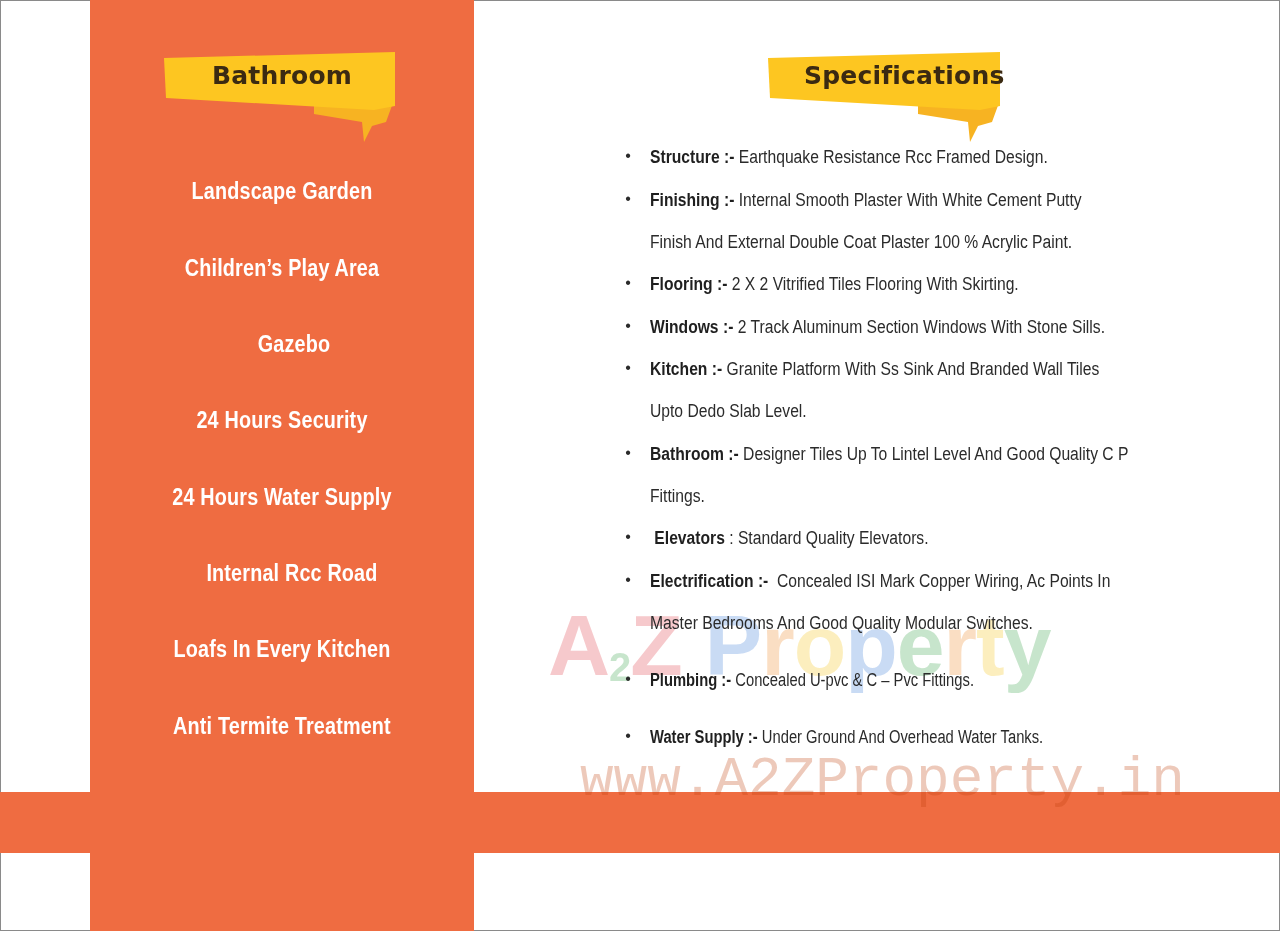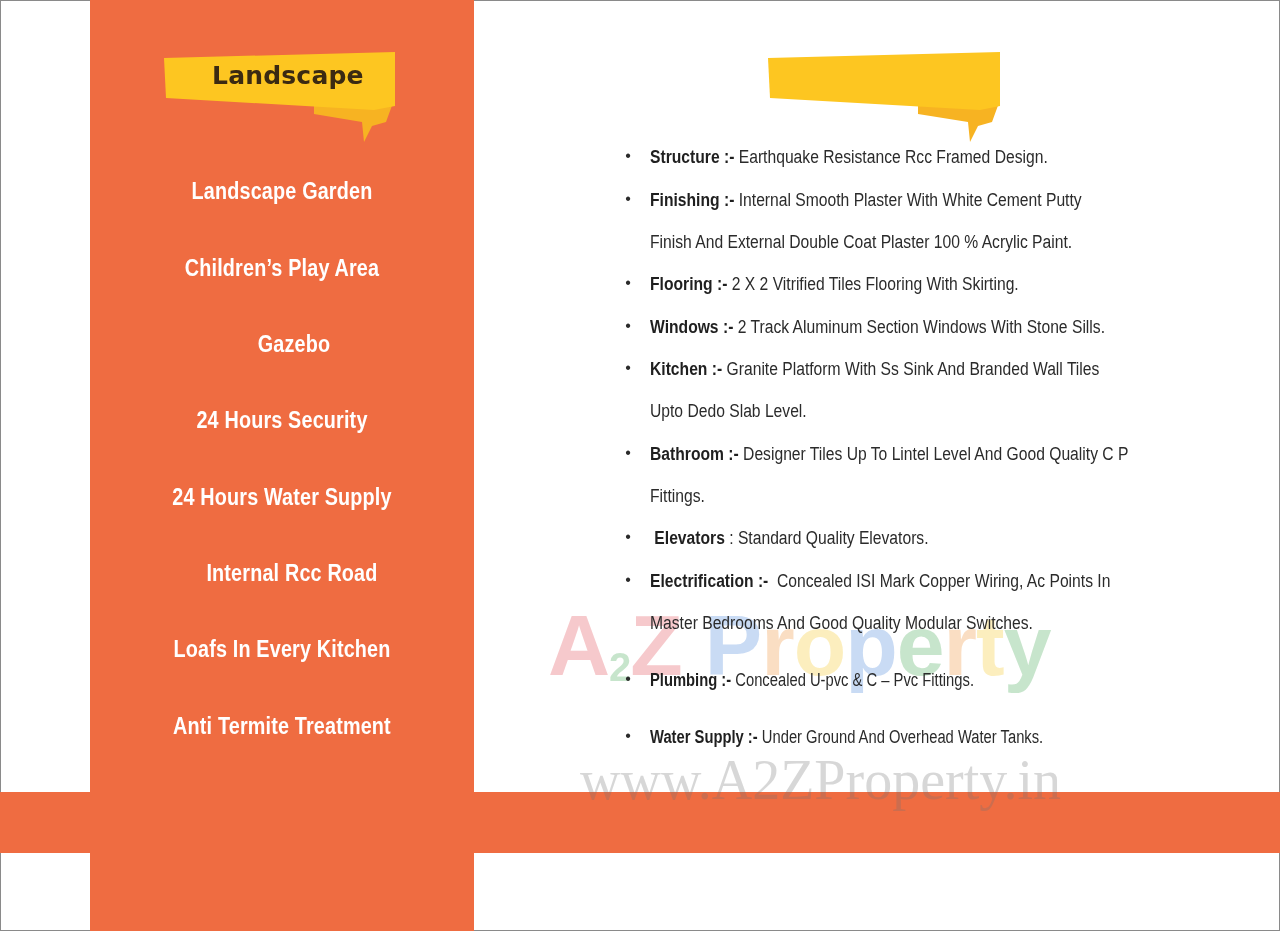--- a/index.html
+++ b/index.html
@@ -65,44 +65,45 @@
     
     .watermark-logo {
       position: absolute; left: 548px; top: 596px; height: 90px;
       font-family: "Liberation Sans", sans-serif; font-weight: bold;
       font-size: 86px; opacity: 0.28; white-space: nowrap; letter-spacing: -1px;
       pointer-events: none;
     }
     .watermark-logo .sub { font-size: 40px; vertical-align: -6px; }
     .watermark-url {
       position: absolute; left: 580px; top: 748px;
-      font-family: Liberation Serif, serif; font-size: 56px;
-      color: #737373; opacity: 0.28; white-space: nowrap; pointer-events: none; text-align: center;
+      font-family: Liberation Mono, monospace; font-size: 56px;
+      color: #c2410c; opacity: 0.28; white-space: nowrap; pointer-events: none; text-align: center;
     }
   </style>
 </head>
 <body>
 
 <div class="page-frame"></div>
 <div class="orange-column"></div>
 <div class="orange-bar"></div>
 
 <div class="ribbon ribbon-amenities">
   <svg width="232" height="92" viewBox="0 0 232 92">
     <polygon points="150,48 230,48 222,70 208,74 200,90 198,70 150,62" fill="#f7b322"></polygon>
     <polygon points="0,6 231,0 231,54 210,58 2,46" fill="#fdc621"></polygon>
   </svg>
-  <div class="ribbon-label">Landscape</div>
+  <div class="ribbon-label">Bathroom</div>
 </div>
 
 <div class="ribbon ribbon-specs">
   <svg width="234" height="92" viewBox="0 0 234 92">
     <polygon points="150,48 232,48 224,70 210,74 202,90 200,70 150,62" fill="#f7b322"></polygon>
     <polygon points="0,6 232,0 232,54 212,58 2,46" fill="#fdc621"></polygon>
   </svg>
+  <div class="ribbon-label">Specifications</div>
 </div>
 
 <ul class="amenities-list">
   <li class="amenity" style="top:0px;">Landscape Garden</li>
   <li class="amenity" style="top:77px;">Children’s Play Area</li>
   <li class="amenity" style="top:153px; left:12px;">Gazebo</li>
   <li class="amenity" style="top:229px;">24 Hours Security</li>
   <li class="amenity" style="top:306px;">24 Hours Water Supply</li>
   <li class="amenity" style="top:382px; left:10px;">Internal Rcc Road</li>
   <li class="amenity" style="top:458px;">Loafs In Every Kitchen</li>

